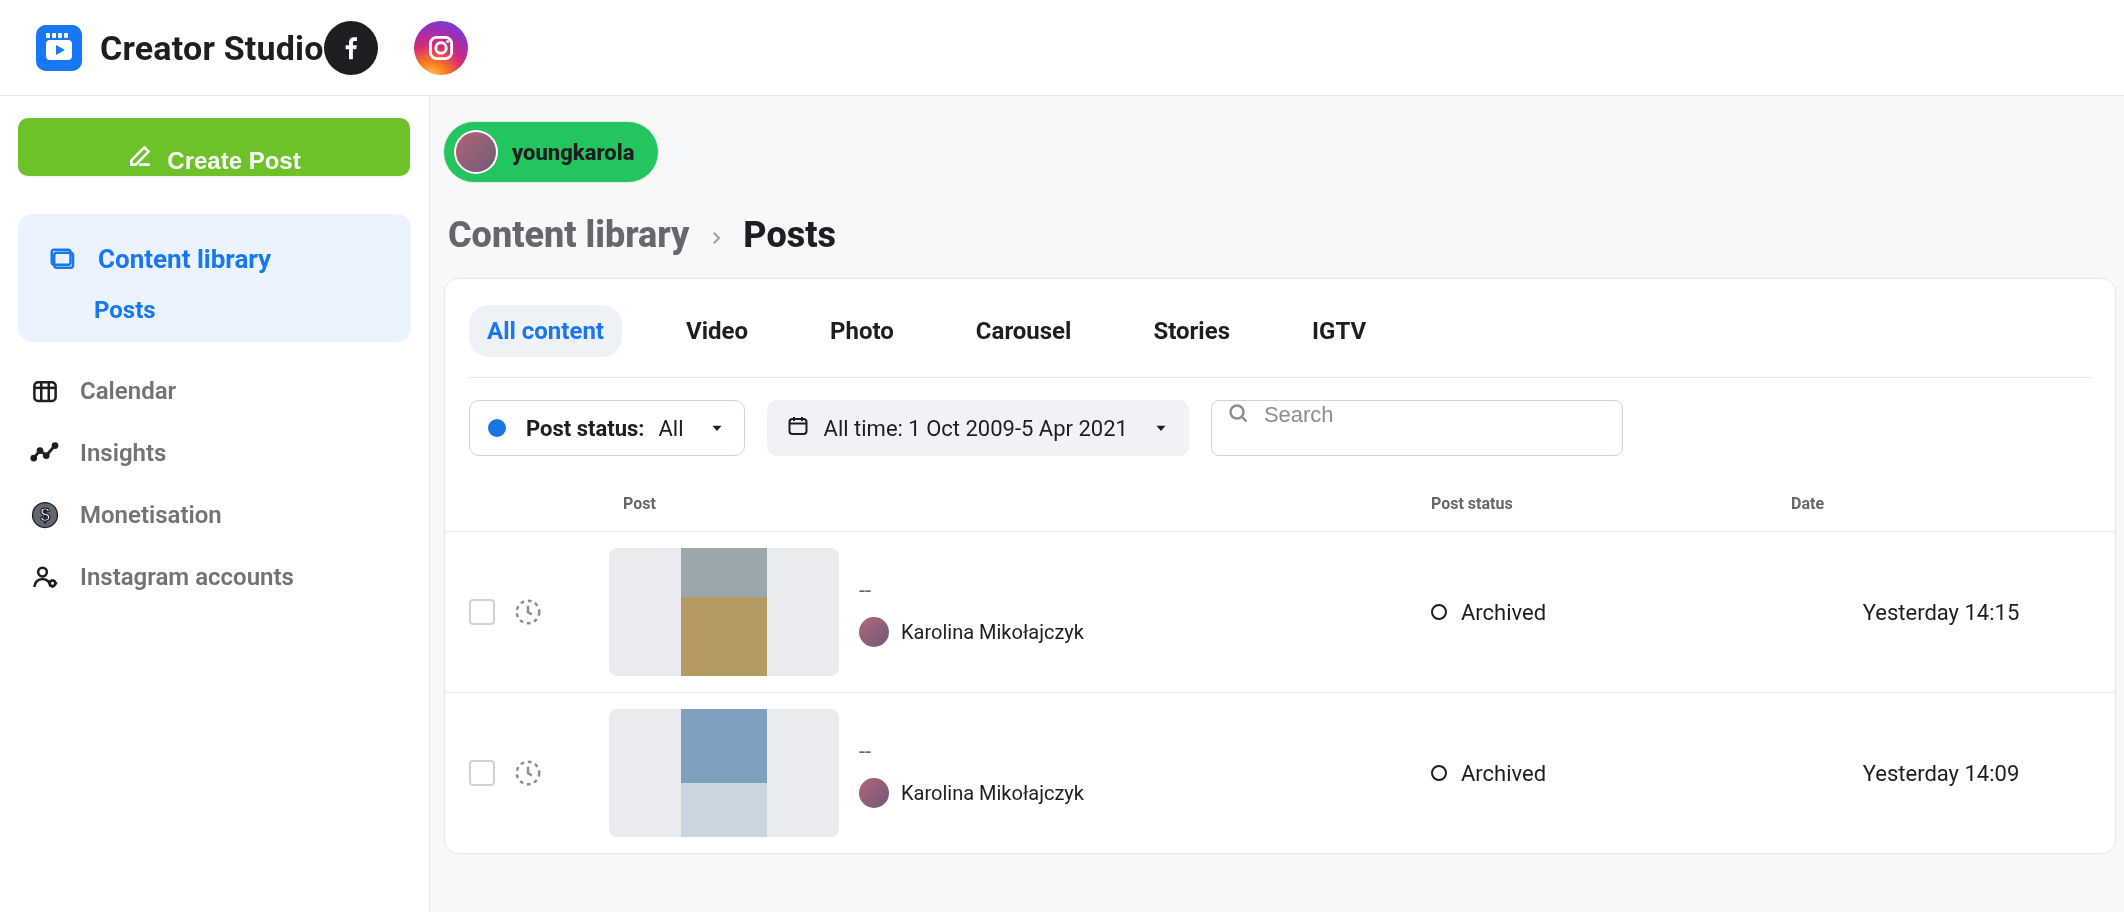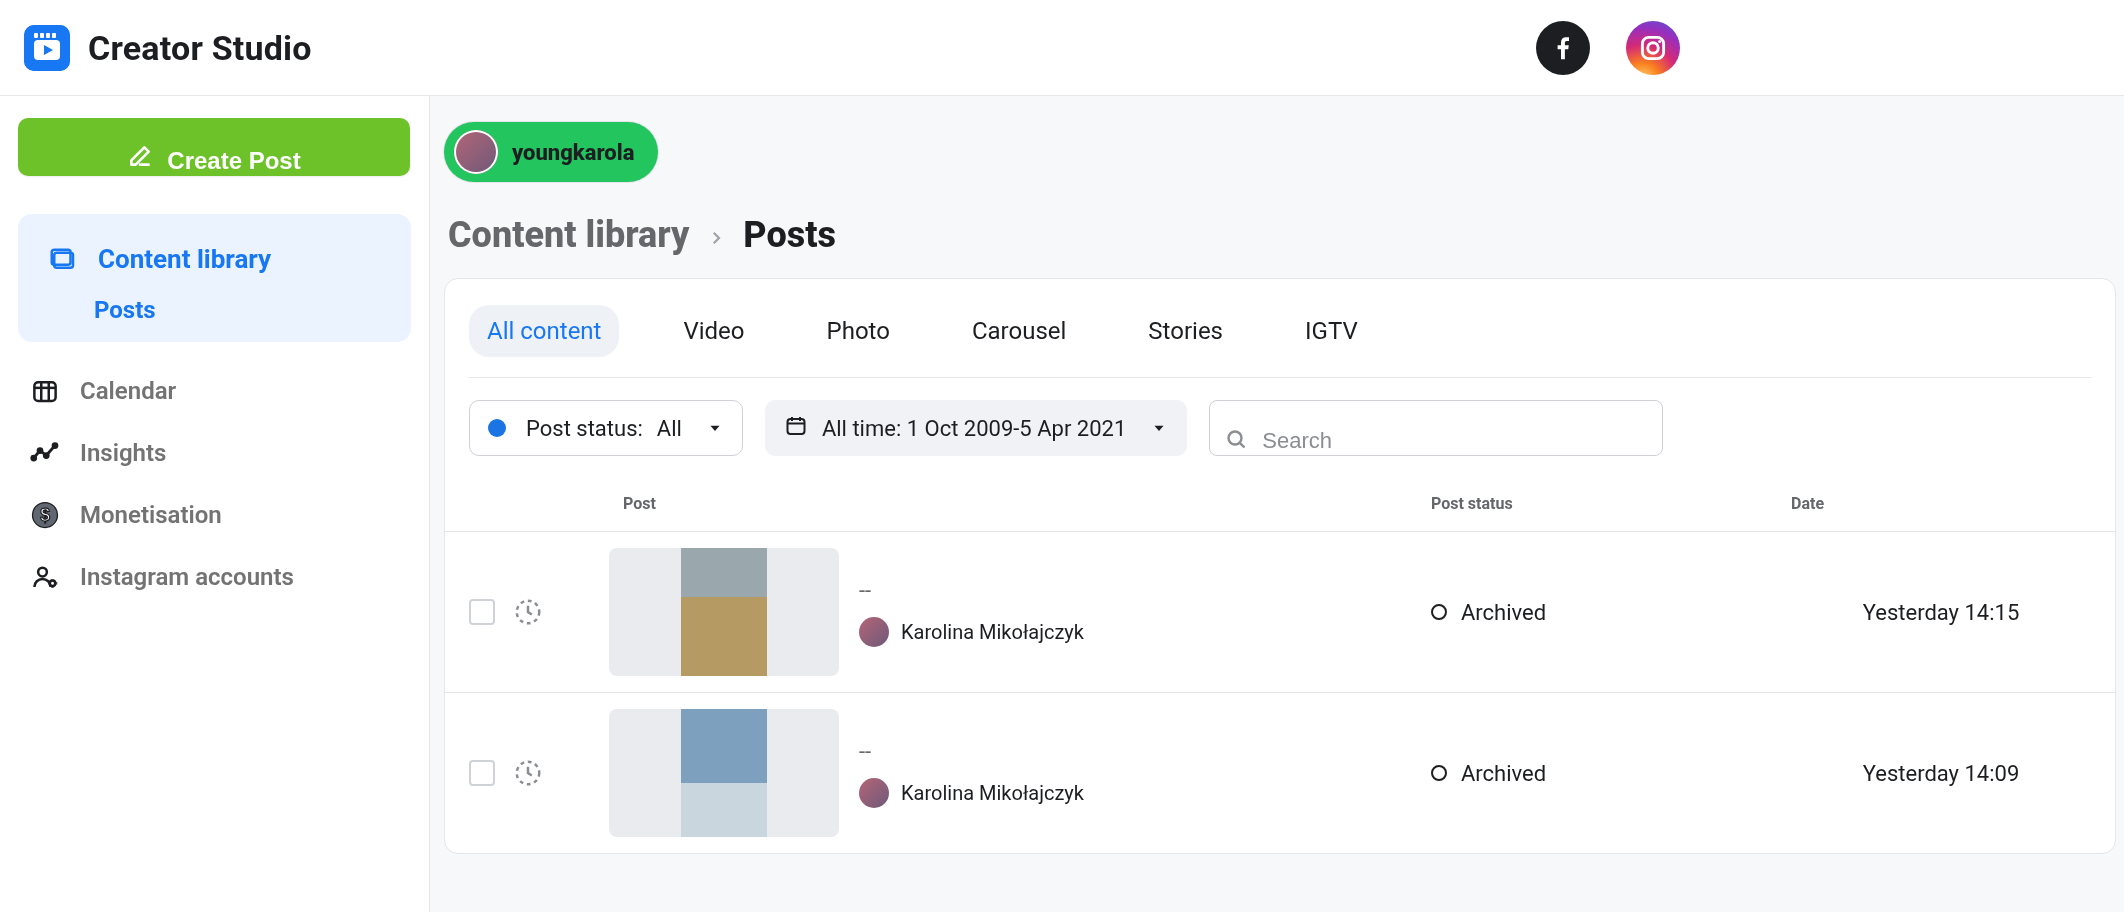--- a/index.html
+++ b/index.html
@@ -21,23 +21,22 @@
     font-family: -apple-system, BlinkMacSystemFont, "Segoe UI", Roboto, Helvetica, Arial, sans-serif;
     color:var(--text);
     background:var(--bg);
     width:2124px;
   }
 
   
   .topbar{
     display:flex;
     align-items:center;
-    justify-content:space-between;
     height:96px;
-    padding:0 24px;
+    padding:0 36px;
     border-bottom:1px solid var(--border);
   }
   .brand{
     display:flex; align-items:center; gap:18px;
   }
   .brand .logo{
     width:46px; height:46px; border-radius:10px;
     background:#1877f2; position:relative; overflow:hidden;
   }
   .brand .logo svg{display:block}
@@ -100,39 +99,39 @@
   .breadcrumb .current{color:#1c1e21}
 
   .panel{
     background:#fff; border:1px solid var(--border); border-radius:14px;
     padding:18px 0 0 0; margin-left:6px;
   }
   .tabs{
     display:flex; gap:46px; padding:8px 24px 20px 24px; align-items:center;
   }
   .tab{
-    font-size:24px; font-weight:400; color:#1c1e21; padding:12px 18px; border-radius:20px; cursor:pointer;
+    font-size:24px; font-weight:700; color:#1c1e21; padding:12px 18px; border-radius:20px; cursor:pointer;
   }
   .tab.active{background:#eef2f7; color:var(--link)}
   .panel hr{border:none; border-top:1px solid var(--border); margin:0 24px}
 
   .filters{
     display:flex; align-items:center; gap:22px; padding:22px 24px;
   }
   .pill{
     height:56px; border:1px solid #cfd2d7; background:#fff; border-radius:10px;
     display:flex; align-items:center; gap:14px; padding:0 18px; cursor:pointer; font-size:22px;
   }
   .pill .dot{width:18px; height:18px; border-radius:50%; background:#1b74e4; display:inline-block; margin-right:6px}
-  .pill strong{font-weight:400}
+  .pill strong{font-weight:700}
   .pill.soft{background:var(--soft); border-color:transparent}
   .pill .caret{margin-left:10px}
   .search{
-    height:56px; width:454px; border:1px solid #cfd2d7; border-radius:8px; background:#fff;
-    display:flex; align-items:flex-end; gap:12px; padding:0 14px;
+    height:56px; width:412px; border:1px solid #cfd2d7; border-radius:8px; background:#fff;
+    display:flex; align-items:flex-start; gap:12px; padding:0 14px;
   }
   .search input{border:none; outline:none; font-size:22px; width:100%; color:#1c1e21; background:transparent}
   .search input::placeholder{color:#8a8d91}
 
   .table{margin-top:6px}
   .thead, .trow{
     display:grid; grid-template-columns: 140px 1fr 360px 300px; align-items:center;
     padding:0 24px;
   }
   .thead{color:#65676b; font-weight:700; font-size:16px; padding-top:10px; padding-bottom:18px}

